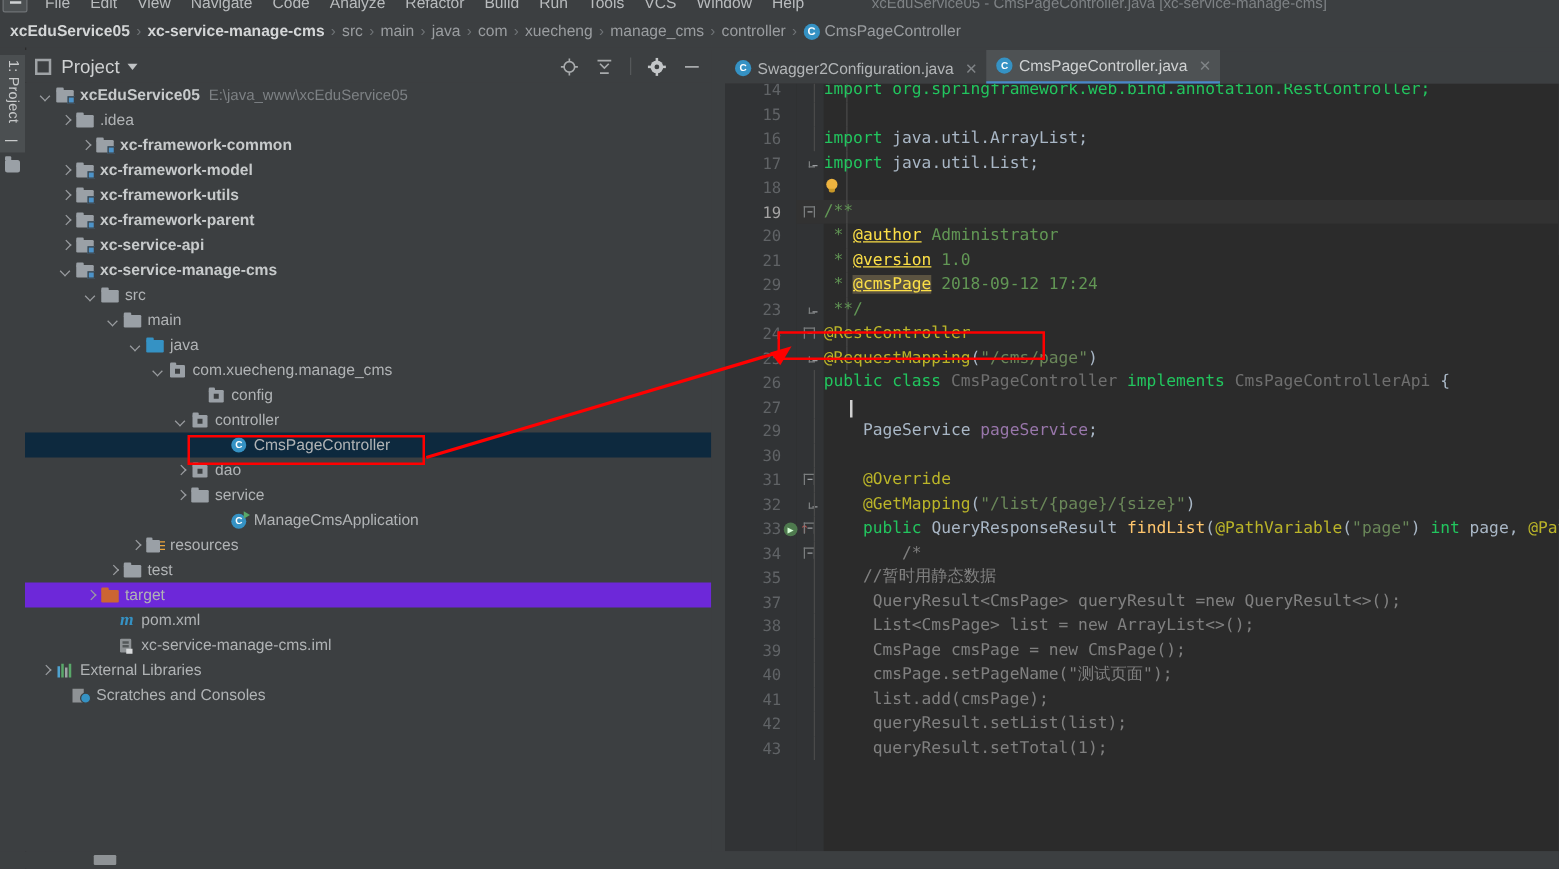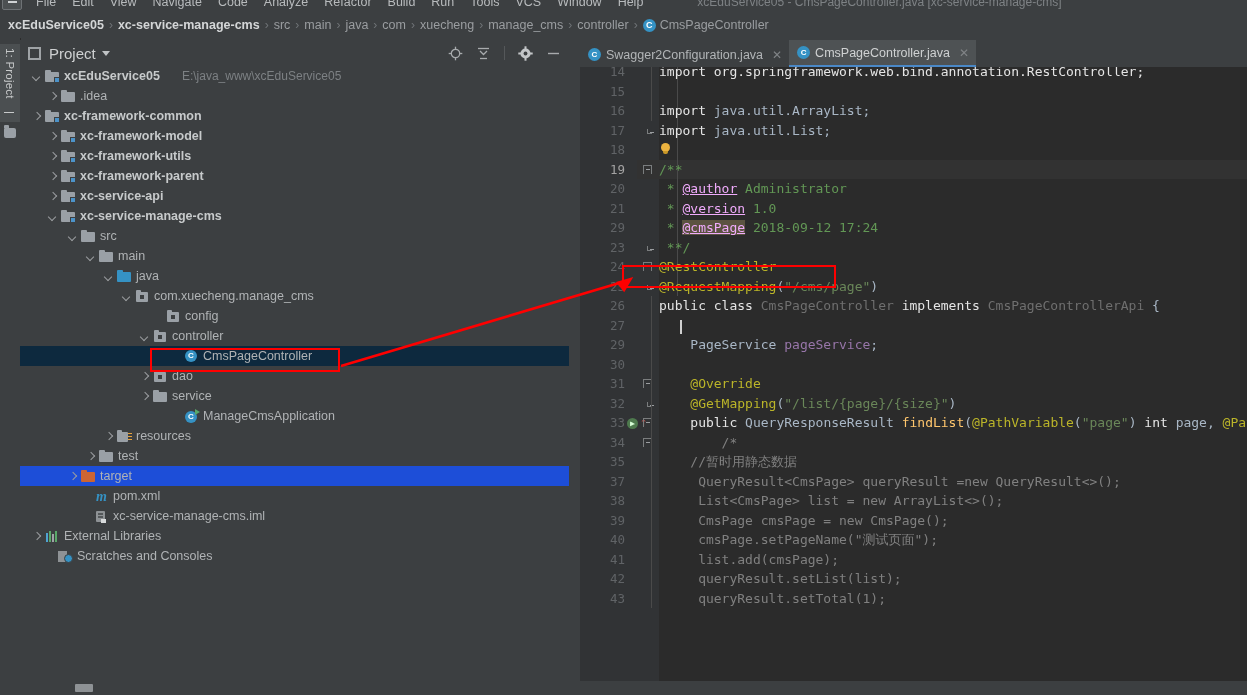--- a/index.html
+++ b/index.html
@@ -93,38 +93,38 @@
   
   .tree{
     position:absolute;left:20px;top:66px;width:549px;height:615px;
     background:#3c3f41;overflow:hidden;
   }
   .row{
     position:relative;height:20px;display:flex;align-items:center;
     white-space:nowrap;font-size:12.5px;color:#b0b3b5;
   }
   .row.sel{background:#0d293e;}
-  .row.target-row{background:#1d4ed8;}
+  .row.target-row{background:#6d28d9;}
   .arrow{
     width:9px;height:9px;margin-right:4px;flex:0 0 auto;position:relative;
   }
   .arrow.right:after{
     content:"";position:absolute;left:2px;top:1px;
     width:5px;height:5px;border-right:1.4px solid #9a9da0;border-top:1.4px solid #9a9da0;
     transform:rotate(45deg);
   }
   .arrow.down:after{
     content:"";position:absolute;left:1px;top:2px;
     width:5px;height:5px;border-right:1.4px solid #9a9da0;border-bottom:1.4px solid #9a9da0;
     transform:rotate(45deg);
   }
   .arrow.none{}
   .lbl{margin-left:4px;}
   .lbl.bold{font-weight:bold;color:#c7cacb;}
-  .path{color:#7d8184;margin-left:22px;font-size:12px;}
+  .path{color:#7d8184;margin-left:7px;font-size:12px;}
 
   
   .ic{width:15px;height:13px;position:relative;flex:0 0 auto;}
   .ic.mod{  }
   .ic.mod .b{position:absolute;left:0;top:2px;width:14px;height:10px;background:#9aa0a6;border-radius:1px;}
   .ic.mod .t{position:absolute;left:0;top:0px;width:6px;height:3px;background:#9aa0a6;border-radius:1px 1px 0 0;}
   .ic.mod .c{position:absolute;right:0px;bottom:0px;width:6px;height:6px;background:#4c93c9;border:1px solid #3c3f41;box-sizing:border-box;}
   .ic.fold .b{position:absolute;left:0;top:2px;width:14px;height:10px;background:#9aa0a6;border-radius:1px;}
   .ic.fold .t{position:absolute;left:0;top:0px;width:6px;height:3px;background:#9aa0a6;border-radius:1px 1px 0 0;}
   .ic.srcfold .b{position:absolute;left:0;top:2px;width:14px;height:10px;background:#3592c4;border-radius:1px;}
@@ -209,26 +209,26 @@
   .fmark:after{content:"";position:absolute;left:1.5px;top:3px;width:4px;height:1px;background:#9a9da0;}
   .fmark.tee{border-bottom:none;}
   .fmark.end{
     border:none;border-left:1px solid #7a7d7e;border-bottom:1px solid #7a7d7e;
     width:5px;height:5px;top:8px;left:67px;
   }
   .fline{position:absolute;left:71px;top:0;width:1px;height:19.5px;background:#4a4a4a;}
   .indentline{position:absolute;left:97px;top:0;width:1px;height:19.5px;background:#4a4a4a;}
 
   
-  .kw{color:#e5e5e5;}
+  .kw{color:#22c55e;}
   .ann{color:#bbb529;}
   .str{color:#6a8759;}
   .cmt{color:#808080;}
   .doc{color:#629755;}
-  .doctag{color:#f0abfc;text-decoration:underline;}
+  .doctag{color:#fde047;text-decoration:underline;}
   .doctag.hl{background:#5b5341;}
   .typ{color:#a9b7c6;}
   .fld{color:#9876aa;}
   .mth{color:#ffc66d;}
   .plain{color:#a9b7c6;}
   .faded{color:#6f6f6f;}
 
   .bulb{
     position:absolute;left:79px;top:3px;width:13px;height:13px;
   }
@@ -368,21 +368,21 @@
 
     <div class="row" style="padding-left:28px">
       <div class="arrow right"></div>
       <div class="ic fold">
           <i class="t"></i>
           <i class="b"></i>
         </div>
       <span class="lbl">.idea</span>
     </div>
 
-    <div class="row" style="padding-left:12px">
+    <div class="row" style="padding-left:44px">
       <div class="arrow right"></div>
       <div class="ic mod">
           <i class="t"></i>
           <i class="b"></i>
           <i class="c"></i>
         </div>
       <span class="lbl bold">xc-framework-common</span>
     </div>
 
     <div class="row" style="padding-left:28px">

